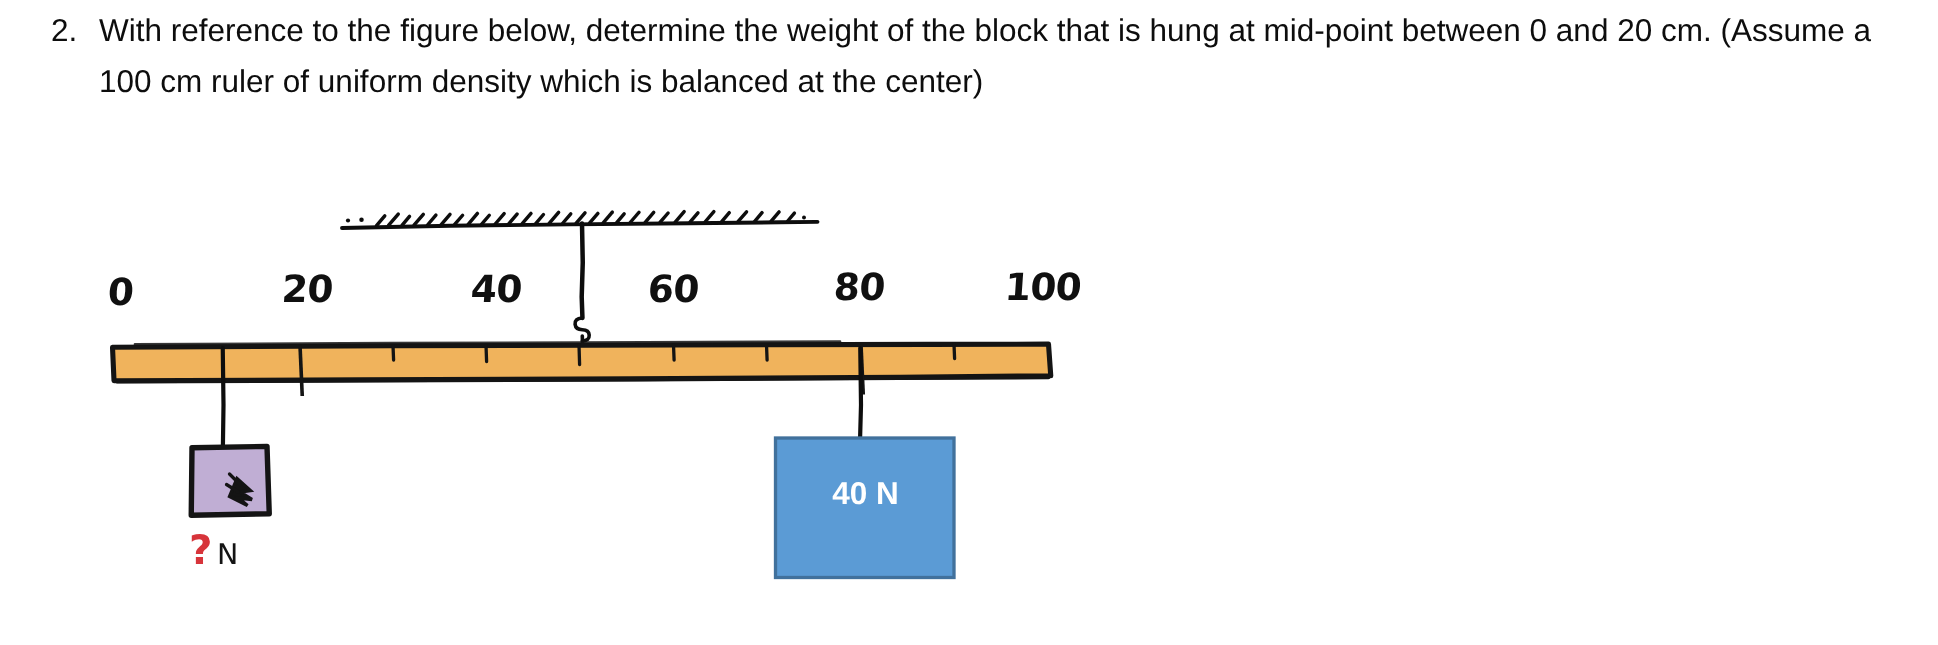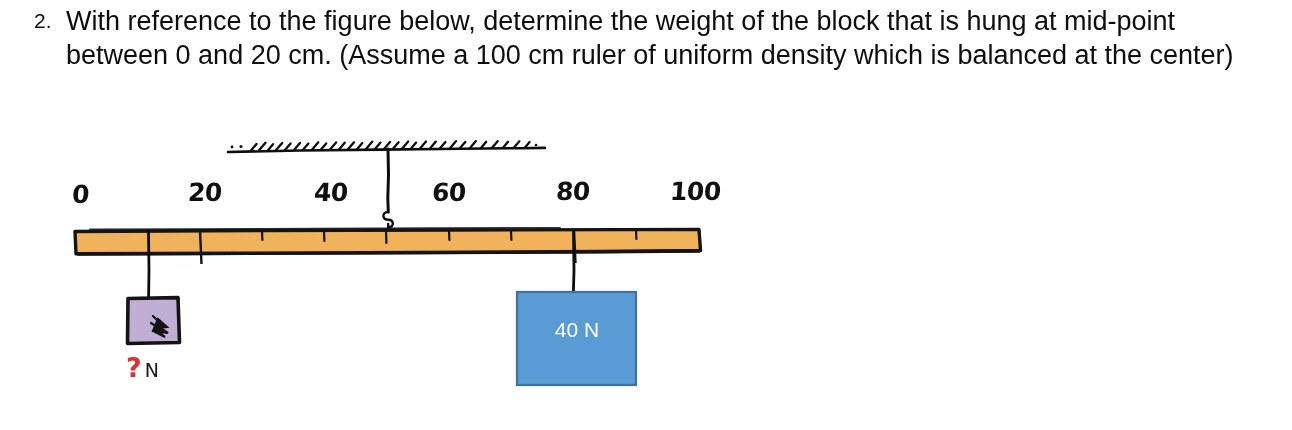--- a/index.html
+++ b/index.html
@@ -26,21 +26,21 @@
     align-items: flex-start;
   }
   #question-number {
     font-size: 21px;
     line-height: 34px;
     width: 32px;
     flex: none;
     color: #0d0d0d;
   }
   #question-text {
-    font-size: 27px;
+    font-size: 21px;
     line-height: 34px;
     color: #0d0d0d;
     width: 1220px;
     white-space: pre-wrap;
   }
 
   
   #figure {
     position: absolute;
     left: 0;
@@ -56,20 +56,21 @@
   #blue-block-label {
     position: absolute;
     left: 517px;
     top: 318px;
     width: 120px;
     text-align: center;
     font-size: 21px;
     color: #ffffff;
     font-family: "Liberation Sans", sans-serif;
     pointer-events: none;
+    font-weight: bold;
   }
 
   
   #unknown-label {
     position: absolute;
     left: 126px;
     top: 352px;
     font-size: 24px;
     font-family: "Liberation Serif", serif;
     white-space: nowrap;

